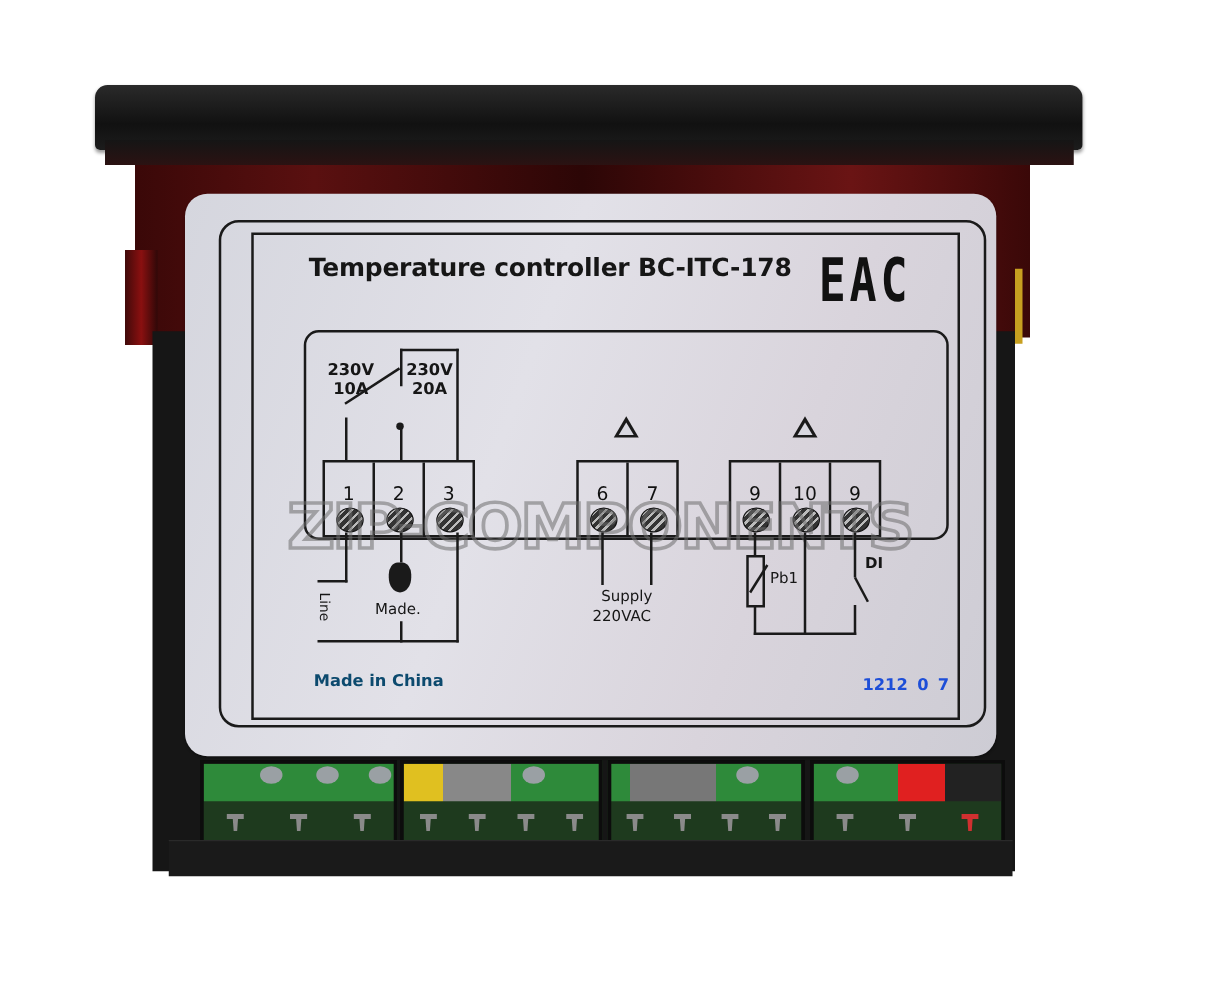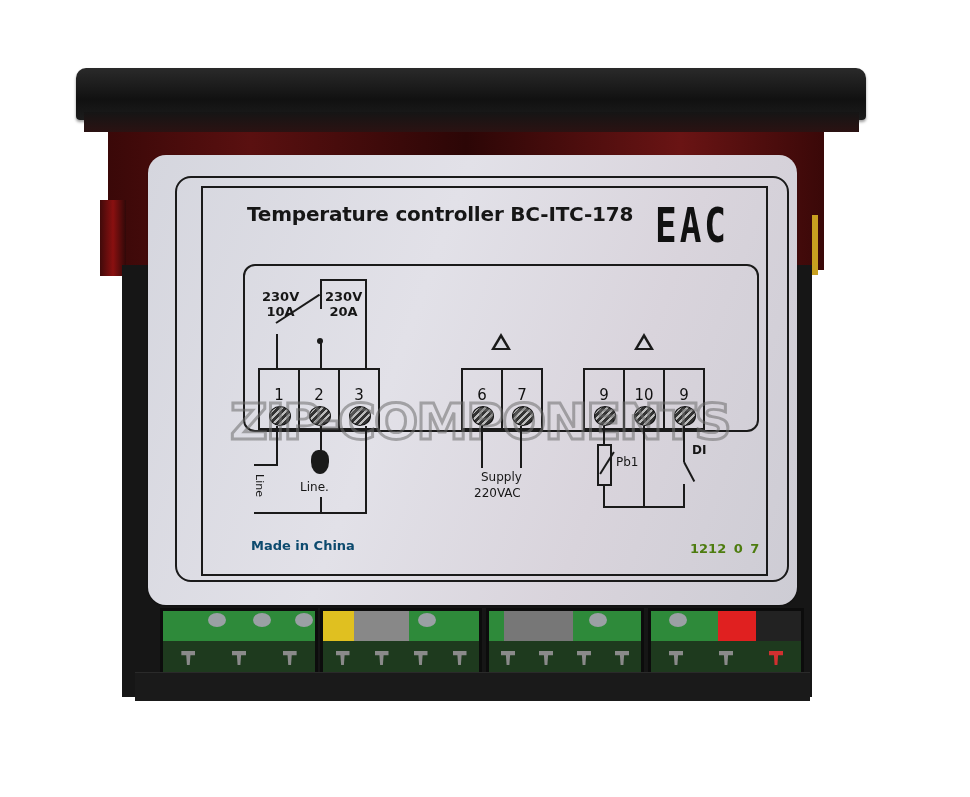--- a/index.html
+++ b/index.html
@@ -36,21 +36,21 @@
     .screw-icon { position:absolute; top:36px; left:50%; margin-left:-10px; width:20px; height:18px; border-radius:50%;
                   background:repeating-linear-gradient(135deg,#333 0 3px,#bbb 3px 5px); border:1px solid #111; }
     .txt { color:#161616; white-space:nowrap; }
     .rating { font-size:13px; font-weight:bold; text-align:center; line-height:15px; }
     .line { position:absolute; background:#1a1a1a; }
     .warn { width:0; height:0; border-left:10px solid transparent; border-right:10px solid transparent; border-bottom:17px solid #1a1a1a; }
     .warn-inner { position:absolute; left:-6px; top:5px; width:0; height:0; border-left:6px solid transparent; border-right:6px solid transparent; border-bottom:10px solid #d8d8e0; }
     #watermark { left:230px; top:392px; font-size:52px; font-weight:bold; color:transparent; -webkit-text-stroke:3px rgba(110,110,110,.55);
                  letter-spacing:-2px; white-space:nowrap; transform:scaleY(0.95); }
     #made-in { left:251px; top:538px; font-size:13px; font-weight:bold; color:#0c4a6e; }
-    #serial { left:690px; top:541px; font-size:13px; font-weight:bold; color:#4d7c0f; word-spacing:3px; }
+    #serial { left:690px; top:541px; font-size:13px; font-weight:bold; color:#1d4ed8; word-spacing:3px; }
   </style>
 </head>
 <body>
 
 <div class="abs" id="body-upper"></div>
 <div class="abs" id="side-left-notch"></div>
 <div class="abs" id="side-right-notch"></div>
 <div class="abs" id="body-lower"></div>
 <div class="abs" id="bezel"></div>
 <div class="abs" id="bezel-lip"></div>
@@ -173,21 +173,21 @@
       <span class="screw-icon"></span>
     </div>
 </div>
 
 <div class="abs" id="watermark">ZIP-COMPONENTS</div>
 
 <div class="line" style="left:276px;top:426px;width:2px;height:40px;"></div>
 <div class="line" style="left:254px;top:464px;width:24px;height:2px;"></div>
 <div class="line" style="left:320px;top:426px;width:2px;height:24px;"></div>
 <div class="abs" style="left:311px;top:450px;width:18px;height:24px;background:#1a1a1a;border-radius:40% 40% 50% 50%;"></div>
-<div class="abs txt" style="left:300px;top:480px;font-size:12px;">Line.</div>
+<div class="abs txt" style="left:300px;top:480px;font-size:12px;">Made.</div>
 <div class="line" style="left:320px;top:497px;width:2px;height:17px;"></div>
 <div class="line" style="left:365px;top:426px;width:2px;height:88px;"></div>
 <div class="line" style="left:254px;top:512px;width:113px;height:2px;"></div>
 <div class="abs txt" style="left:254px;top:474px;font-size:11px;transform:rotate(90deg);transform-origin:left top;margin-left:12px;">Line</div>
 
 <div class="line" style="left:481px;top:426px;width:2px;height:42px;"></div>
 <div class="line" style="left:520px;top:426px;width:2px;height:42px;"></div>
 <div class="abs txt" style="left:481px;top:470px;font-size:12px;">Supply</div>
 <div class="abs txt" style="left:474px;top:486px;font-size:12px;">220VAC</div>
 

